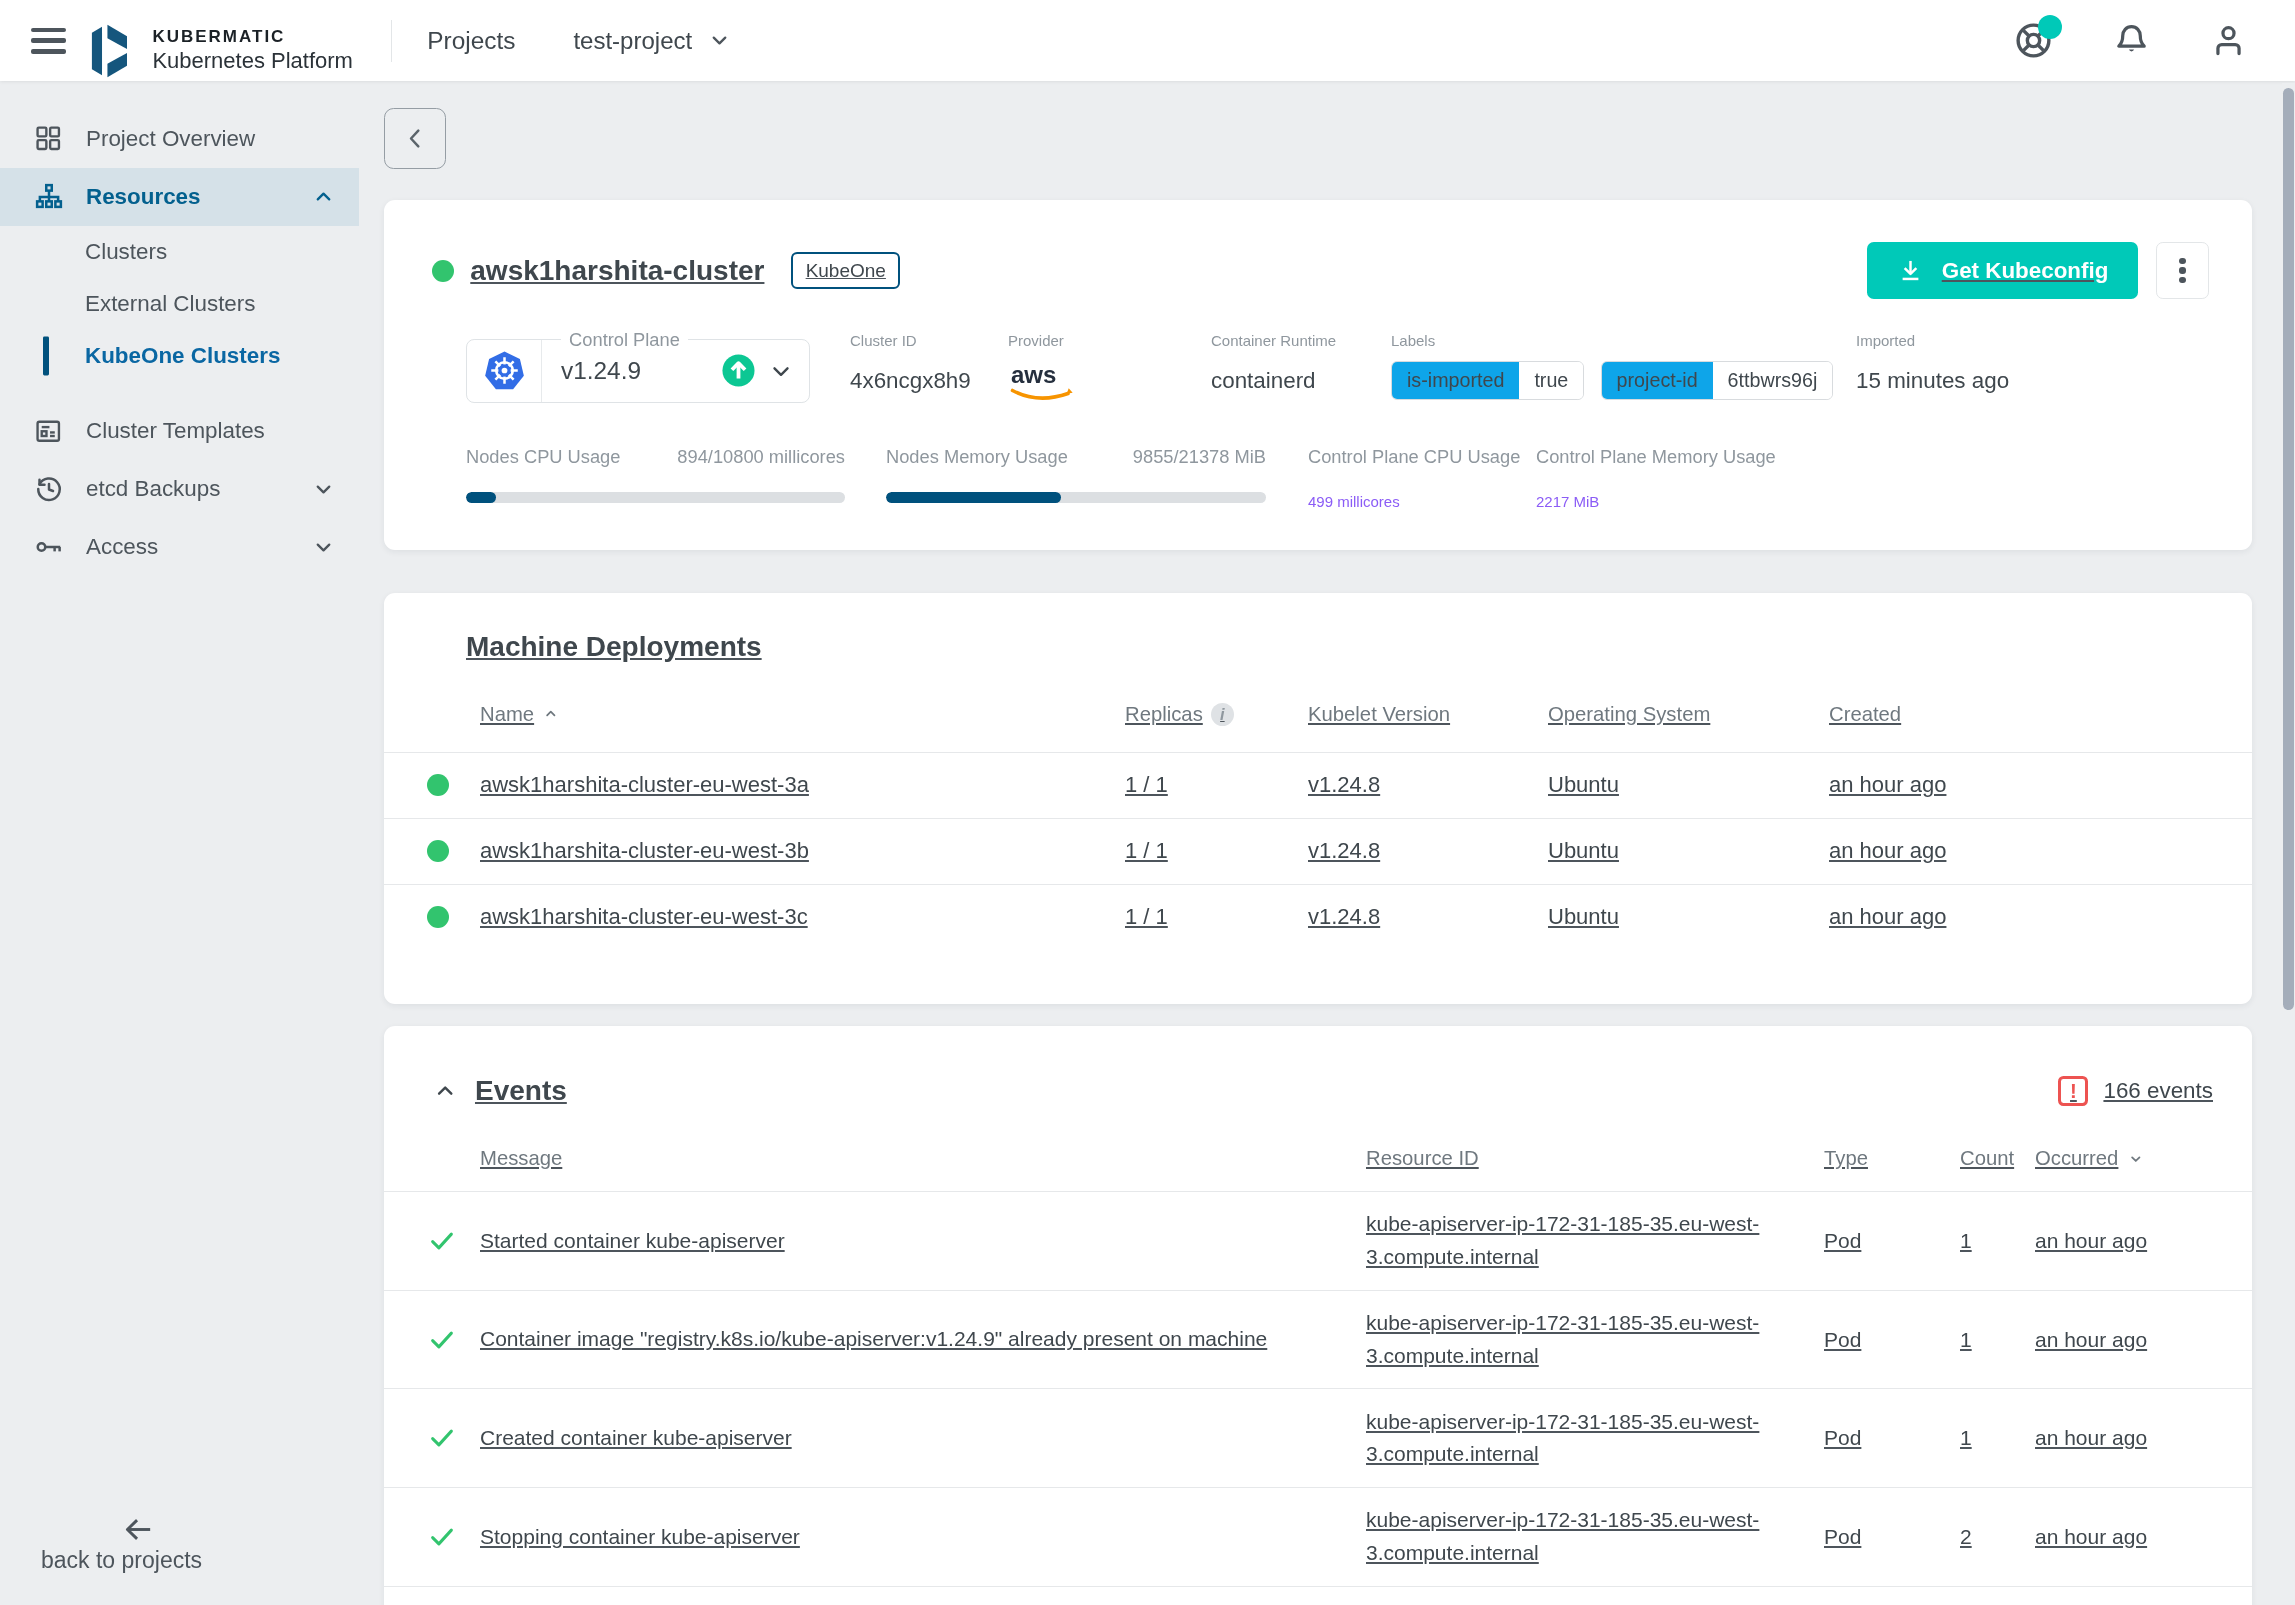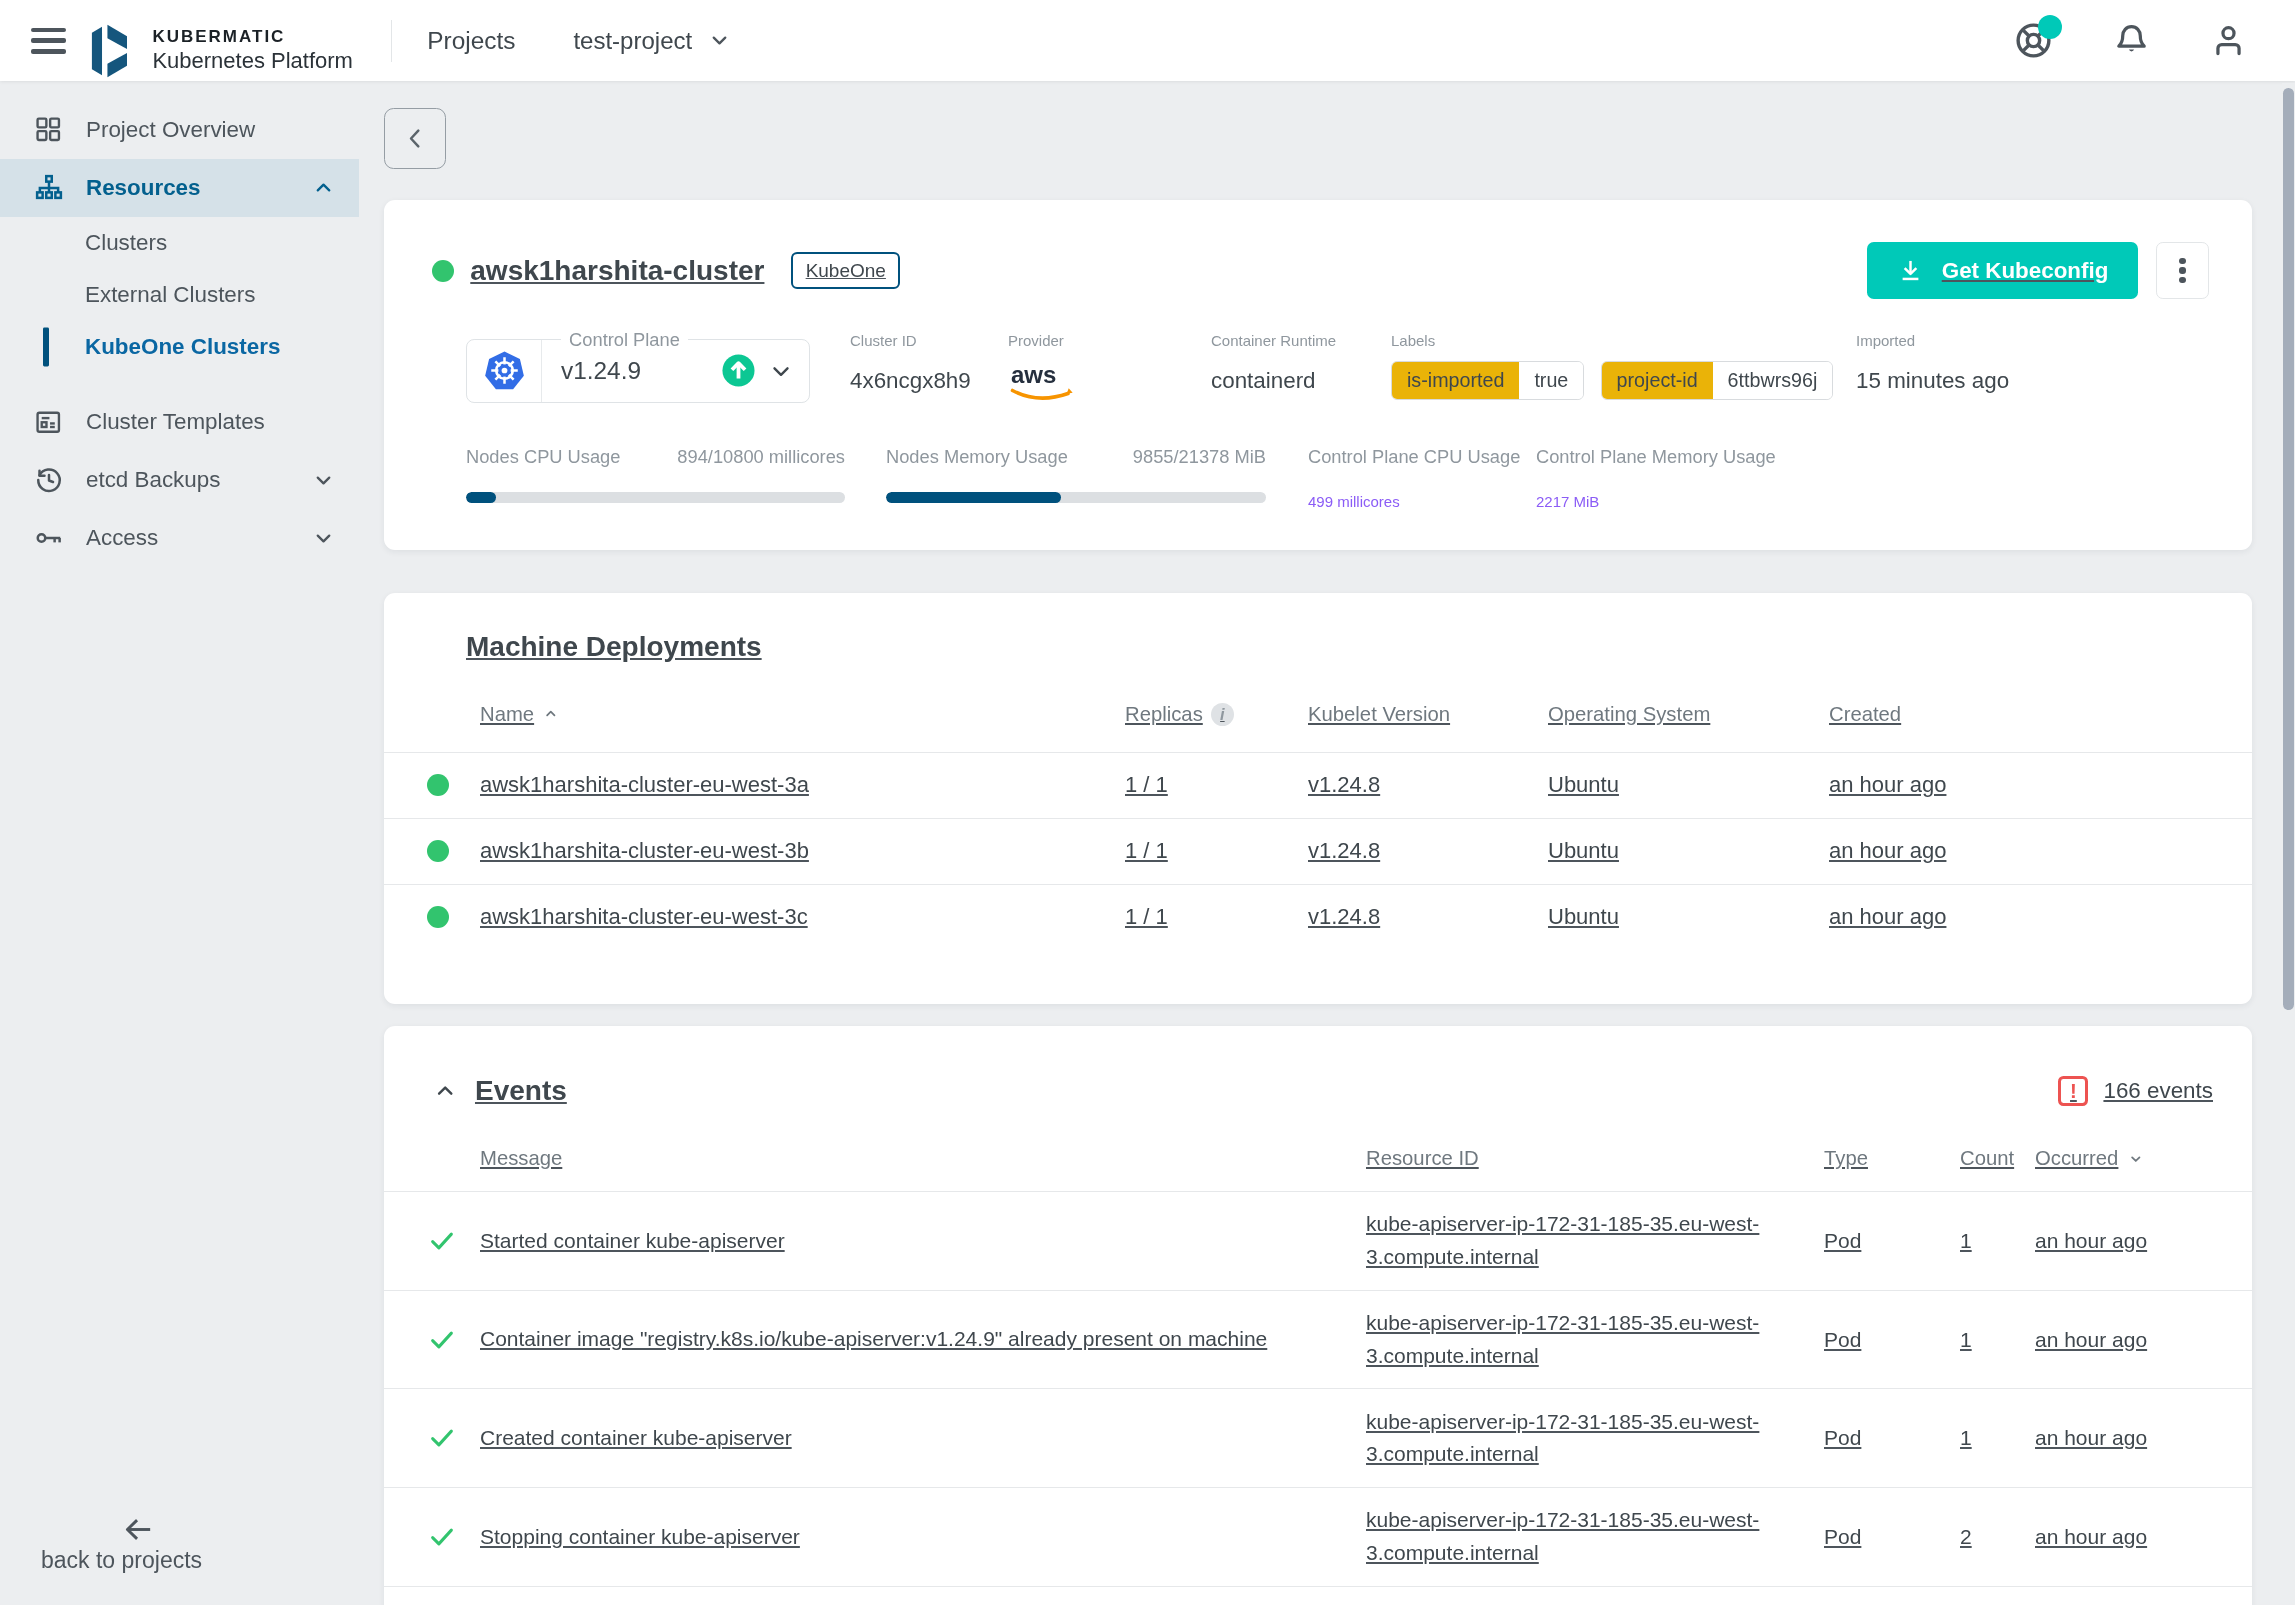--- a/index.html
+++ b/index.html
@@ -47,21 +47,21 @@
   .project-select .label{font-size:24px;color:#3f474d;}
   .header-right{margin-left:auto;display:flex;align-items:center;gap:58px;margin-right:47px;}
   .hicon{position:relative;cursor:pointer;}
   .badge-dot{position:absolute;top:-5.4px;right:-8.1px;width:24.4px;height:24.4px;border-radius:50%;background:var(--accent-teal);}
 
   
   .scrollbar{position:absolute;top:83px;right:0;bottom:0;width:13px;background:#eceef0;z-index:30;}
   .scrollbar .thumb{position:absolute;top:5.4px;left:1.4px;width:10.2px;height:922px;border-radius:5.4px;background:#a4adba;}
 
   
-  .sidebar{position:absolute;top:72px;left:0;bottom:0;width:359px;background:var(--page-bg);z-index:10;}
+  .sidebar{position:absolute;top:81px;left:0;bottom:0;width:359px;background:var(--page-bg);z-index:10;}
   .side-list{padding-top:28.5px;}
   .side-item{height:58px;display:flex;align-items:center;cursor:pointer;position:relative;}
   .side-item .ico{width:31px;margin-left:33px;display:flex;justify-content:center;}
   .side-item .lbl{margin-left:22px;font-size:22.4px;color:var(--text-main);}
   .side-item .chev{position:absolute;right:24.4px;top:50%;transform:translateY(-50%);}
   .side-item.active{background:#d5e1e8;}
   .side-item.active .lbl{color:#03608e;font-weight:bold;}
   .side-sub{height:52px;display:flex;align-items:center;cursor:pointer;position:relative;}
   .side-sub .lbl{margin-left:85px;font-size:22.4px;color:var(--text-main);}
   .side-sub.current .lbl{color:var(--link-blue);font-weight:bold;}
@@ -98,21 +98,21 @@
   .meta .mlabel{font-size:15px;color:var(--text-muted);}
   .meta .mvalue{font-size:22.4px;color:#3f474d;margin-top:19px;}
   .meta-clusterid{left:384px;}
   .meta-provider{left:542px;}
   .meta-runtime{left:745px;}
   .meta-labels{left:925px;}
   .meta-imported{left:1390px;}
   .aws-logo{margin-top:9.5px;}
   .chips{display:flex;gap:16.3px;margin-top:12.2px;}
   .chip{display:flex;border:1.4px solid #d8dbde;border-radius:6.1px;overflow:hidden;font-size:19.7px;}
-  .chip .k{background:#eab308;padding:6.8px 15px;color:#3f474d;}
+  .chip .k{background:#0ea5e9;padding:6.8px 15px;color:#3f474d;}
   .chip .v{background:#fff;padding:6.8px 15px;color:#3f474d;}
 
   .c-row-c{position:relative;margin-left:34px;margin-top:34px;height:88px;}
   .usage{position:absolute;top:0;}
   .usage .u-head{display:flex;justify-content:space-between;font-size:18.3px;color:var(--text-muted);}
   .usage .track{margin-top:24.4px;height:10.2px;border-radius:5.4px;background:#dcdfe2;overflow:hidden;}
   .usage .fill{height:100%;background:var(--brand-blue);border-radius:5.4px;}
   .u-cpu{left:0;width:379px;}
   .u-mem{left:420px;width:380px;}
   .usage-text{position:absolute;top:0;}

